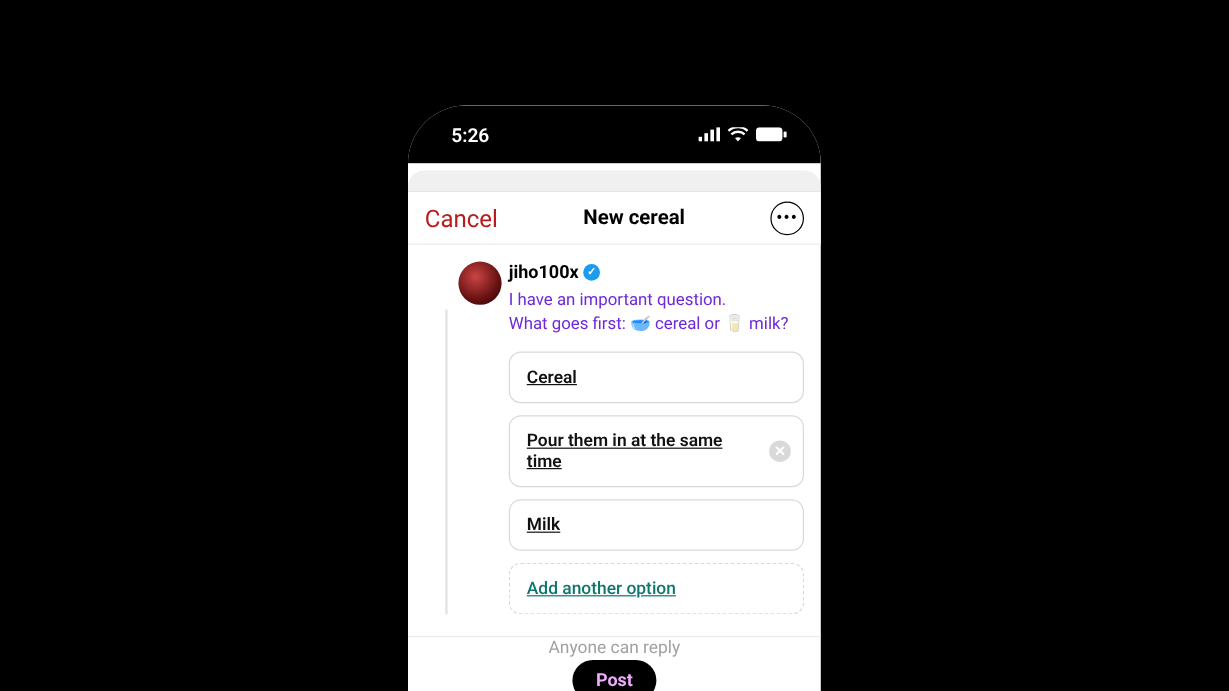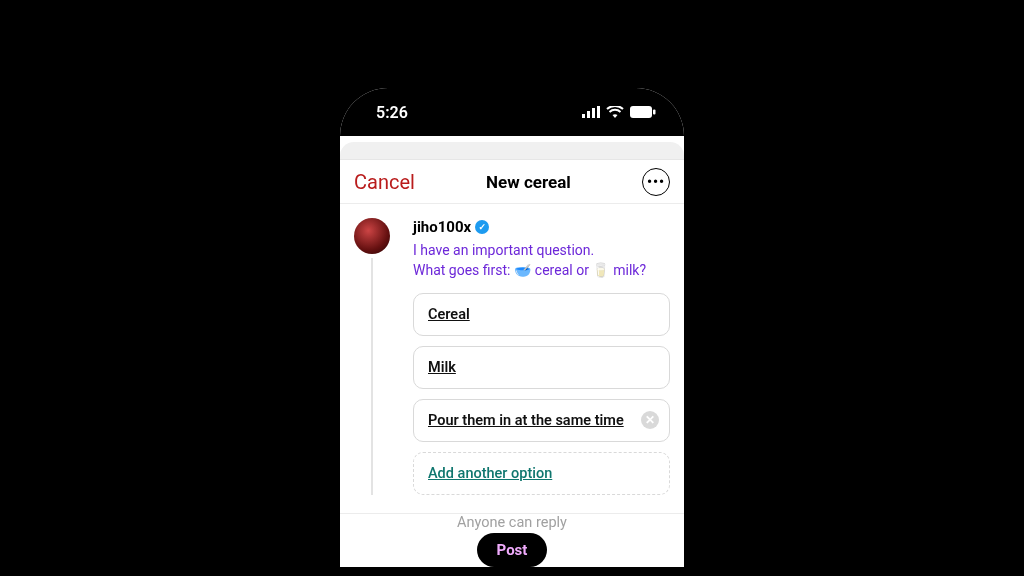--- a/index.html
+++ b/index.html
@@ -66,21 +66,22 @@
     width: 28px; height: 28px;
     border: 1.6px solid #000;
     border-radius: 50%;
     display: flex; align-items: center; justify-content: center;
     font-size: 14px; letter-spacing: 1px;
     font-weight: 700;
   }
   .compose {
     padding: 14px 14px 0 14px;
     display: flex;
-    gap: 23px;
+    gap: 6px;
+    margin-left: 28px;
   }
   .avatar {
     width: 36px; height: 36px;
     border-radius: 50%;
     background: radial-gradient(circle at 40% 35%, #c44 0%, #611 60%, #200 100%);
     flex-shrink: 0;
   }
   .thread-col {
     flex: 1;
     min-width: 0;
@@ -222,28 +223,28 @@
       <div class="posttext">
         <span>I have an important question.</span><br>
         <span>What goes first: </span><span>🥣</span><span> cereal or </span><span>🥛</span><span> milk?</span>
       </div>
 
       <div class="poll">
         <div class="poll-option">
           <span>Cereal</span>
         </div>
         <div class="poll-option">
-          <span>Milk</span>
-        </div>
-        <div class="poll-option">
           <span>Pour them in at the same time</span>
           <span class="remove-x">
             <span>✕</span>
           </span>
         </div>
+        <div class="poll-option">
+          <span>Milk</span>
+        </div>
         <div class="poll-option add">
           <span>Add another option</span>
         </div>
       </div>
     </div>
   </div>
 
   <div class="bottombar">
     <span class="reply-scope">Anyone can reply</span>
     <span class="post-btn">Post</span>

